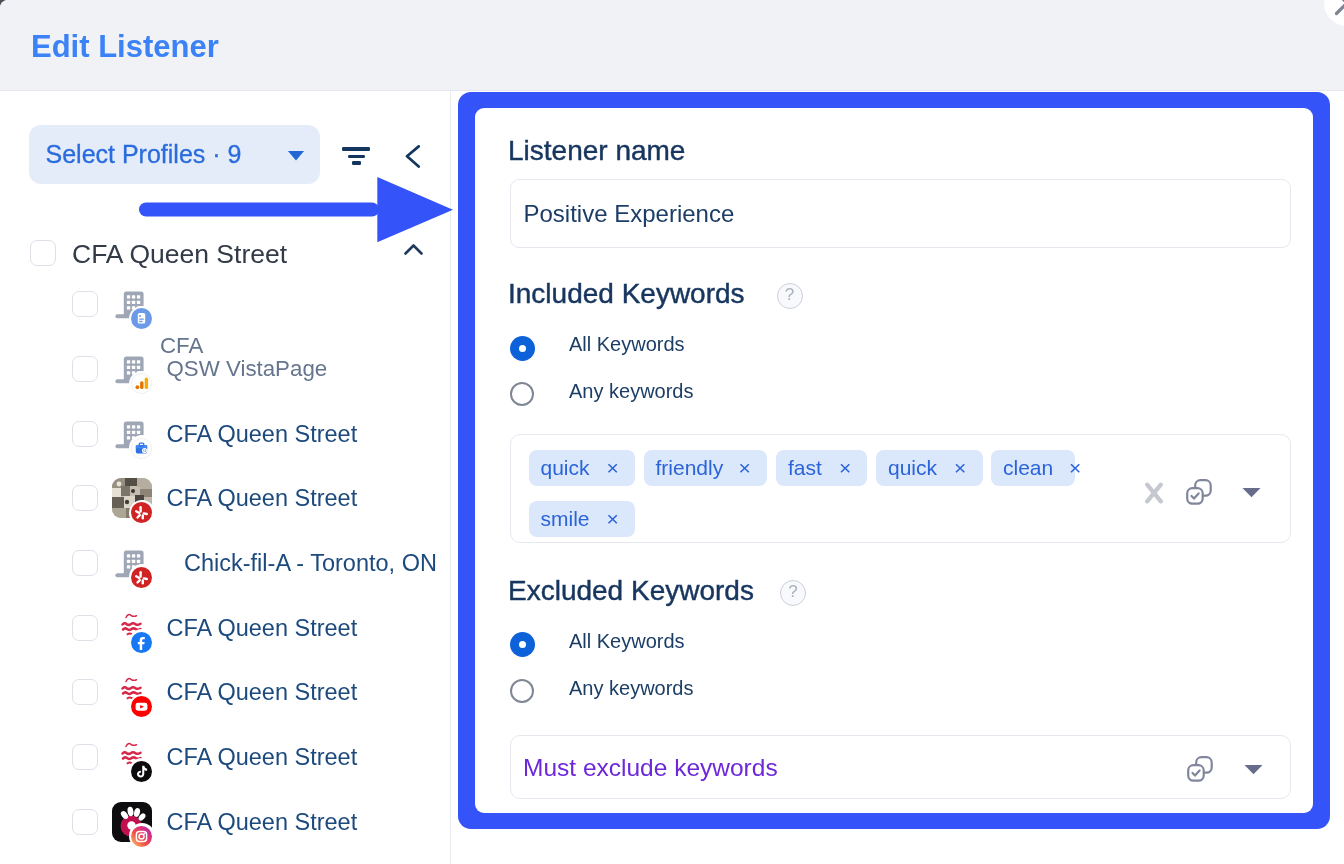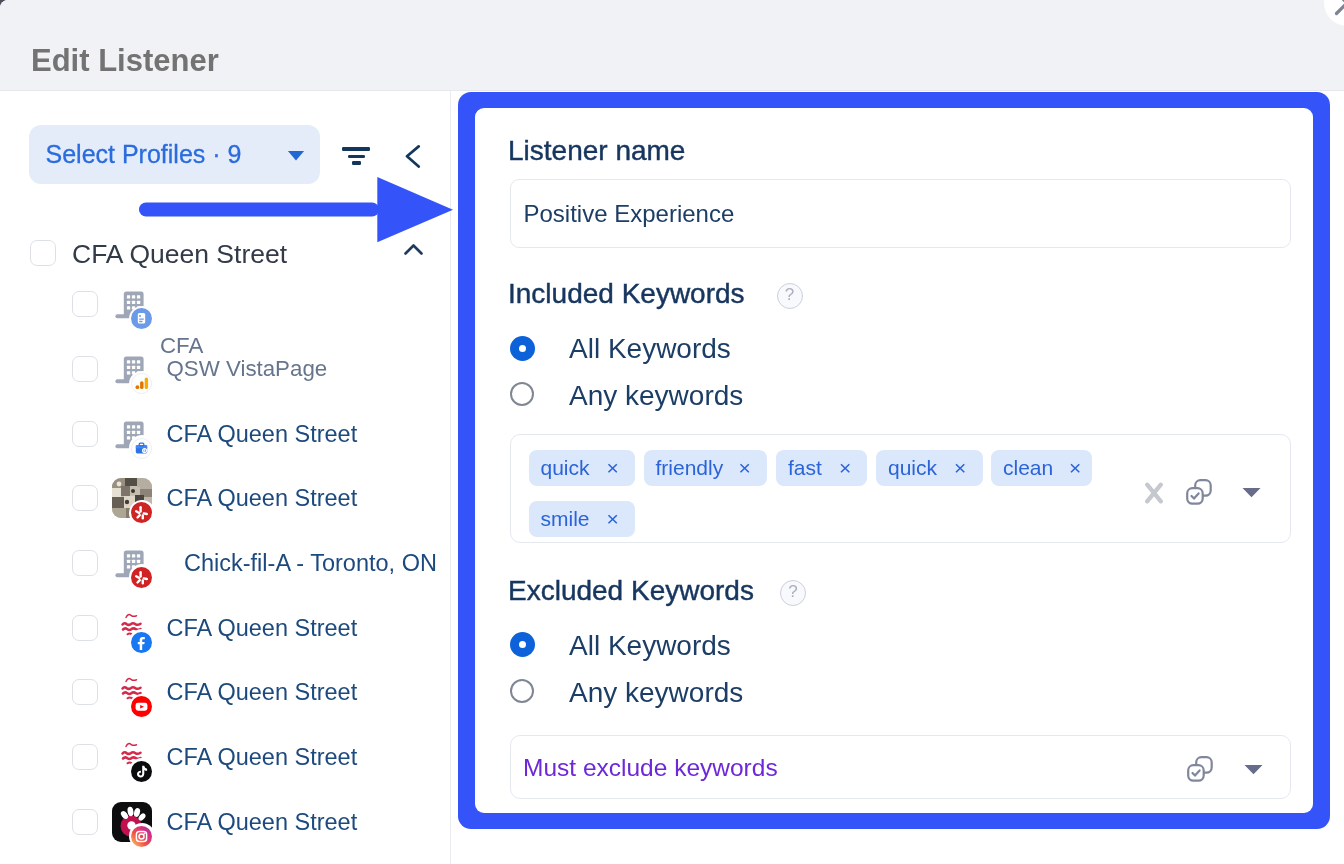--- a/index.html
+++ b/index.html
@@ -1,21 +1,21 @@
 <!DOCTYPE html>
 <html><head>
 <meta charset="utf-8">
 <style>
   html,body{margin:0;padding:0;}
   body{width:1344px;height:864px;background:#4a4f58;font-family:"Liberation Sans",sans-serif;overflow:hidden;}
   #modal{position:absolute;left:0;top:0;width:1344px;height:864px;background:#fff;border-radius:8px 8px 0 0;overflow:hidden;}
   .abs{position:absolute;}
   
   #header{left:0;top:0;width:1344px;height:91px;background:#f1f2f6;border-bottom:1px solid #e7e8ee;box-sizing:border-box;}
-  #title{left:31px;top:43px;font-size:31px;font-weight:700;color:#737373;letter-spacing:0px;}
+  #title{left:31px;top:29px;font-size:31px;font-weight:700;color:#3b82f6;letter-spacing:0px;}
   #closebtn{left:1323.5px;top:-20.5px;width:46px;height:46px;border-radius:50%;background:#fff;}
   
   #sidebar{left:0;top:91px;width:450px;height:773px;background:#fff;border-right:1px solid #e9ebf0;}
   #selbtn{left:29px;top:125px;width:291px;height:59px;border-radius:12px;background:#e4ecfa;}
   #selbtn span{position:absolute;left:16.5px;top:0;line-height:59px;font-size:25px;color:#2a6cdd;-webkit-text-stroke:0.3px #2a6cdd;}
   #selcaret{left:287px;top:149.8px;}
   .fbar{position:absolute;background:#12365e;height:3.4px;border-radius:1.2px;}
   
   .cb{position:absolute;width:26px;height:26px;border:1.6px solid #dde0e7;border-radius:7px;background:#fff;box-sizing:border-box;}
   .treelabel{position:absolute;white-space:nowrap;}
@@ -24,21 +24,21 @@
   .lbl-parent{font-size:26.5px;color:#333b49;}
   
   #bluebox{left:458px;top:91.5px;width:871.5px;height:737.8px;background:#3453f8;border-radius:13px;}
   #blueinner{position:absolute;left:16.5px;top:16.5px;width:838.5px;height:704.8px;background:#fff;border-radius:9px;}
   .h2{font-size:28px;font-weight:500;color:#17365f;white-space:nowrap;-webkit-text-stroke:0.45px #17365f;}
   .input{background:#fff;border:1.5px solid #e5e8ee;border-radius:9px;box-sizing:border-box;}
   .qm{width:26px;height:26px;border:1.8px solid #ccd0db;border-radius:50%;box-sizing:border-box;text-align:center;color:#a9afbc;font-size:17px;line-height:22.5px;background:#f8f9fc;}
   .radio-on{width:25px;height:25px;border-radius:50%;background:#0e62d9;}
   .radio-on i{position:absolute;left:9px;top:9px;width:7px;height:7px;border-radius:50%;background:#fff;}
   .radio-off{width:24px;height:24px;border-radius:50%;border:2px solid #7f8694;box-sizing:border-box;background:#fff;}
-  .rlabel{font-size:28px;color:#1c3e66;white-space:nowrap;}
+  .rlabel{font-size:20px;color:#1c3e66;white-space:nowrap;}
   .chip{position:absolute;height:36px;background:#dbe7fb;border-radius:8px;}
   .chip span{position:absolute;left:12px;top:0;line-height:36px;font-size:21px;color:#2a64d8;white-space:nowrap;}
   .chipx{position:absolute;top:0;line-height:35px;font-size:26px;color:#7fa5e5;}
 </style>
 </head>
 <body>
 <div id="modal">
   <div id="header" class="abs"></div>
   <div id="title" class="abs">Edit Listener</div>
 
@@ -324,21 +324,21 @@
       <span class="chipx" style="left:95px;">×</span>
     </div>
   <div class="chip" style="left:776px;top:449.5px;width:91px;">
       <span>fast</span>
       <span class="chipx" style="left:63px;">×</span>
     </div>
   <div class="chip" style="left:876px;top:449.5px;width:106.5px;">
       <span>quick</span>
       <span class="chipx" style="left:78px;">×</span>
     </div>
-  <div class="chip" style="left:991px;top:449.5px;width:101px;">
+  <div class="chip" style="left:991px;top:449.5px;width:84px;">
       <span>clean</span>
       <span class="chipx" style="left:78px;">×</span>
     </div>
   <div class="chip" style="left:528.5px;top:500.5px;width:106px;">
       <span>smile</span>
       <span class="chipx" style="left:78px;">×</span>
     </div>
   <svg class="abs" style="left:1144.5px;top:481.5px;" width="18" height="22" viewBox="0 0 18 22">
     <line x1="2.2" y1="2.6" x2="15.8" y2="19.4" stroke="#c5c8ce" stroke-width="4.2" stroke-linecap="round"></line>
     <line x1="15.8" y1="2.6" x2="2.2" y2="19.4" stroke="#c5c8ce" stroke-width="4.2" stroke-linecap="round"></line>

